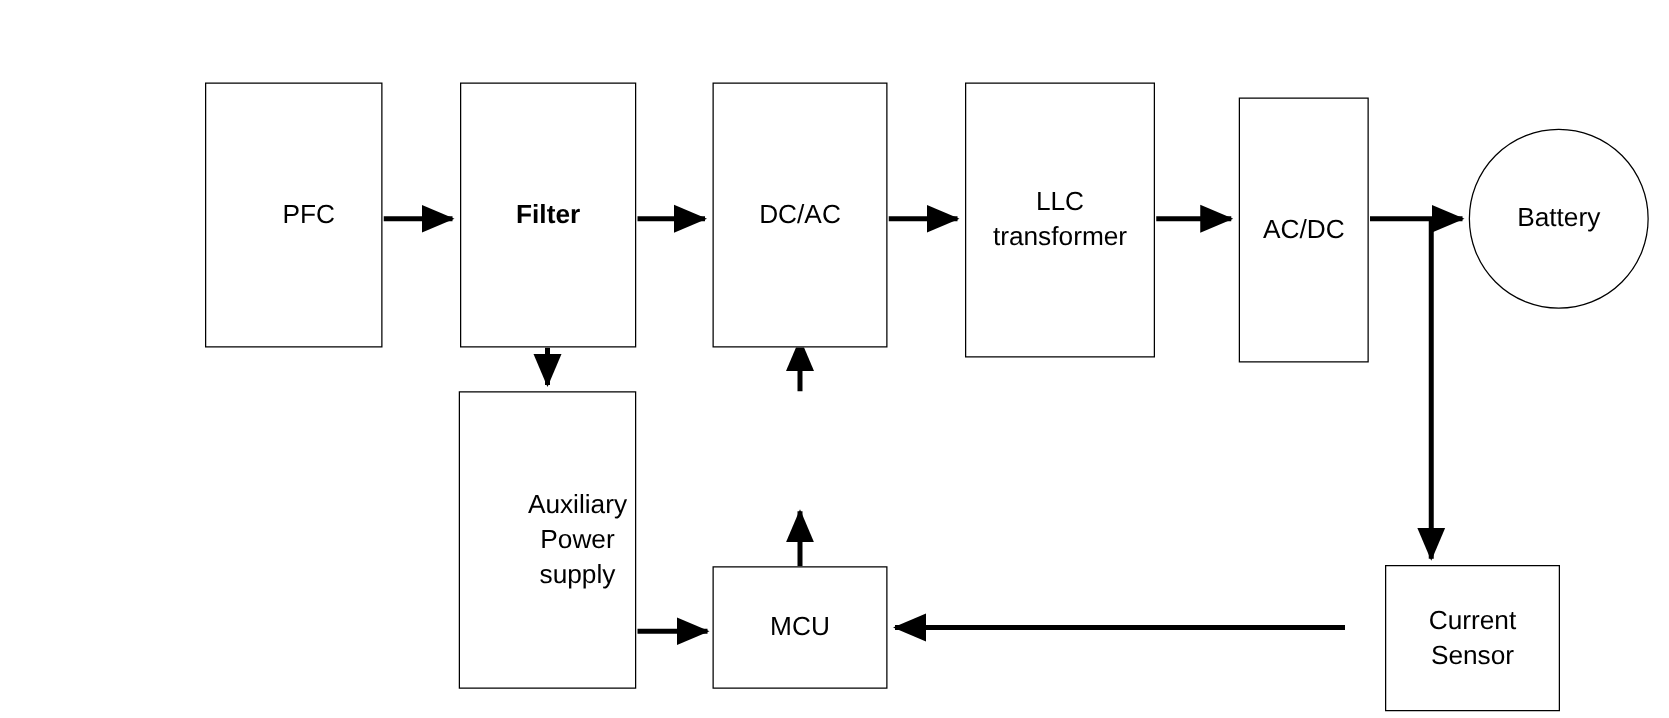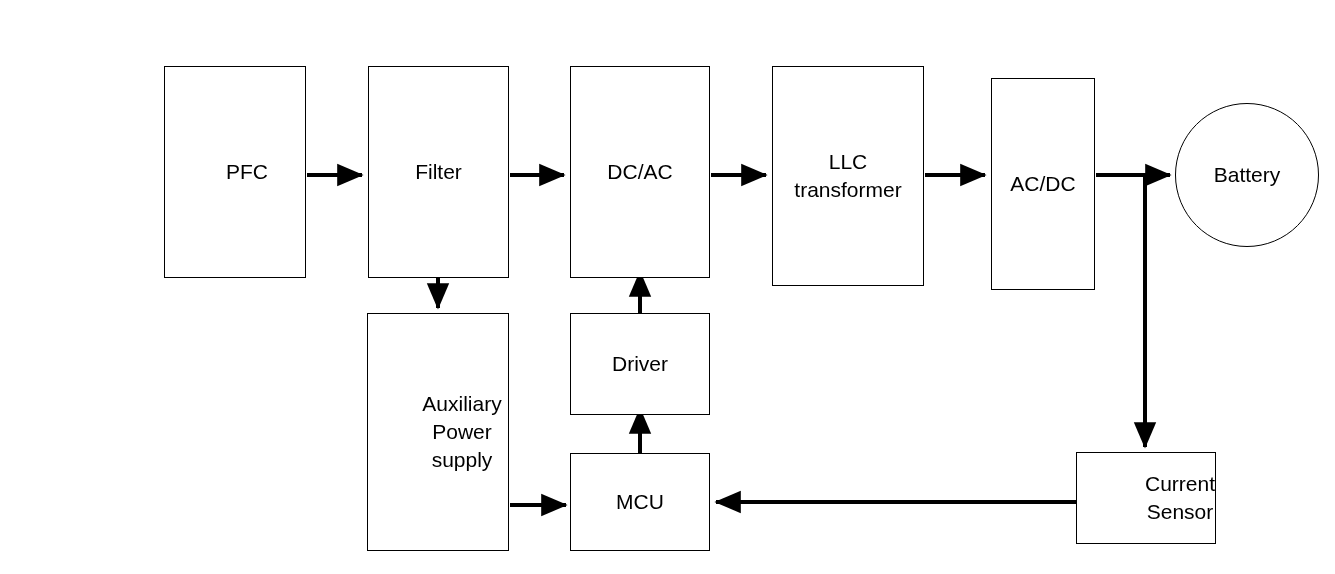--- a/index.html
+++ b/index.html
@@ -99,21 +99,21 @@
     <line x1="438" y1="278" x2="438" y2="308" stroke="#000000" stroke-width="4" marker-end="url(#arrowhead)"></line>
 
     <line x1="510" y1="505" x2="566" y2="505" stroke="#000000" stroke-width="4" marker-end="url(#arrowhead)"></line>
   </svg>
 
 
   <div class="block" style="left:164px; top:66px; width:142px; height:212px;padding-left:24px;">
     <span>PFC</span>
   </div>
 
-  <div class="block" style="left:368px; top:66px; width:141px; height:212px;">
+  <div class="block" style="left:368px; top:66px; width:141px; height:212px;font-weight:bold;">
     <span>Filter</span>
   </div>
 
   <div class="block" style="left:570px; top:66px; width:140px; height:212px;">
     <span>DC/AC</span>
   </div>
 
   <div class="block" style="left:772px; top:66px; width:152px; height:220px;">
     <span>LLC
 transformer</span>
@@ -126,26 +126,23 @@
   <div class="block circle" style="left:1175px; top:103px; width:144px; height:144px; border-width:1.2px;">
     <span>Battery</span>
   </div>
 
   <div class="block" style="left:367px; top:313px; width:142px; height:238px;padding-left:48px;">
     <span>Auxiliary
 Power
 supply</span>
   </div>
 
-  <div class="block" style="left:570px; top:313px; width:140px; height:102px;">
-    <span>Driver</span>
-  </div>
 
   <div class="block" style="left:570px; top:453px; width:140px; height:98px;">
     <span>MCU</span>
   </div>
 
-  <div class="block" style="left:1076px; top:452px; width:140px; height:92px;justify-content:flex-end;">
+  <div class="block" style="left:1108px; top:452px; width:140px; height:117px;">
     <span>Current
 Sensor</span>
   </div>
 
 </div>
 
 </body></html>

